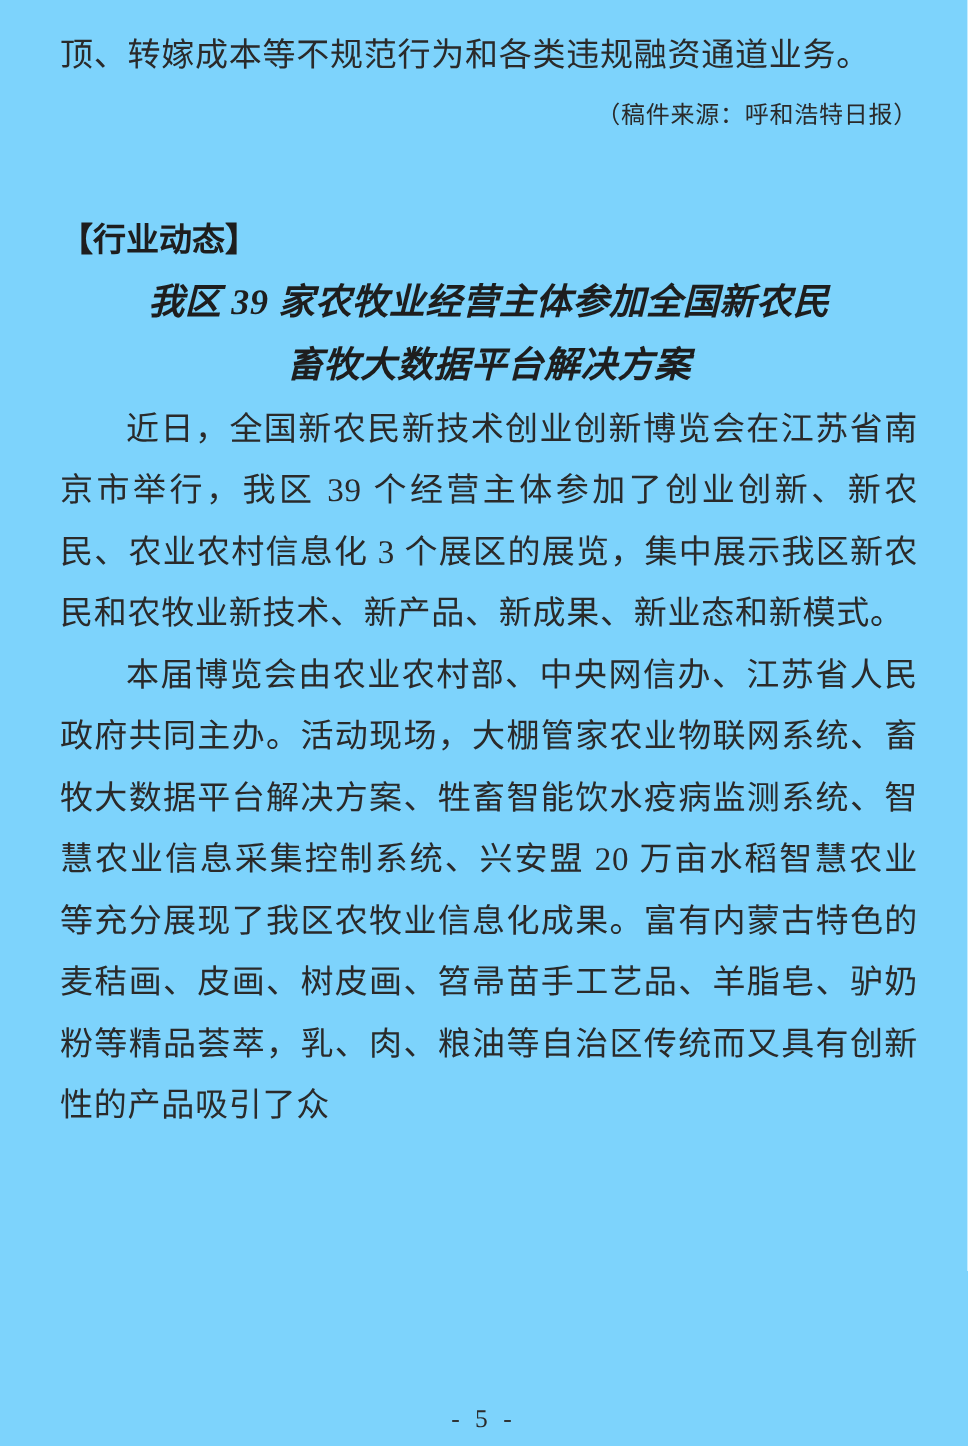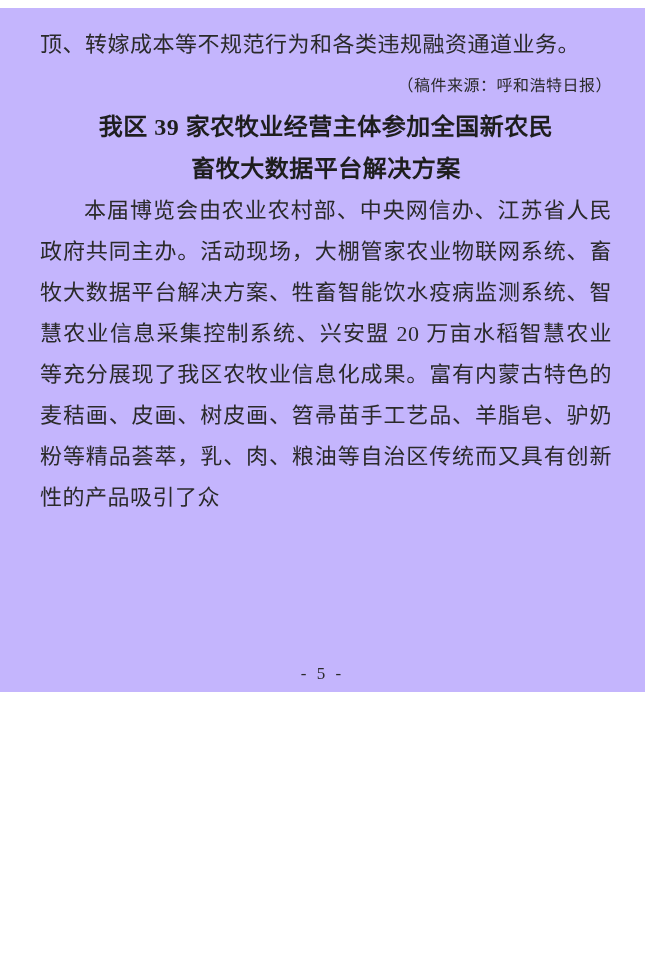--- a/index.html
+++ b/index.html
@@ -3,23 +3,23 @@
 <meta charset="utf-8">
 <style>
   html, body {
     margin: 0;
     padding: 0;
     background: #ffffff;
   }
   .page {
     position: relative;
     width: 645px;
-    height: 684px;
-    margin: 8px auto;
-    background: #c4b5fd;
+    height: 964px;
+    margin: 0 auto;
+    background: #7dd3fc;
     color: #2a2a2a;
     font-family: "Liberation Serif", "DejaVu Serif", serif;
     overflow: hidden;
   }
   .content {
     padding: 16px 33px 0 40px;
   }
   .body-text {
     margin: 0;
     font-size: 22px;
@@ -49,20 +49,21 @@
     margin: 0;
     font-size: 24px;
     font-weight: 700;
     line-height: 42px;
     text-align: center;
     color: #1e1e1e;
     letter-spacing: 0.5px;
   }
   .article-title .title-line {
     display: block;
+    font-style: italic;
   }
   .footer {
     position: absolute;
     bottom: 8px;
     left: 0;
     right: 0;
     text-align: center;
     font-size: 17px;
     letter-spacing: 3px;
     color: #2a2a2a;
@@ -72,25 +73,27 @@
 <body>
 
 <div class="page">
   <div class="content">
 
     <p class="body-text">顶、转嫁成本等不规范行为和各类违规融资通道业务。</p>
 
 
     <p class="source-line">（稿件来源：呼和浩特日报）</p>
 
+    <h2 class="section-header">【行业动态】</h2>
 
     <h1 class="article-title">
       <span class="title-line">我区 39 家农牧业经营主体参加全国新农民</span>
       <span class="title-line">畜牧大数据平台解决方案</span>
     </h1>
 
+    <p class="body-text indent">近日，全国新农民新技术创业创新博览会在江苏省南京市举行，我区 39 个经营主体参加了创业创新、新农民、农业农村信息化 3 个展区的展览，集中展示我区新农民和农牧业新技术、新产品、新成果、新业态和新模式。</p>
 
     <p class="body-text indent">本届博览会由农业农村部、中央网信办、江苏省人民政府共同主办。活动现场，大棚管家农业物联网系统、畜牧大数据平台解决方案、牲畜智能饮水疫病监测系统、智慧农业信息采集控制系统、兴安盟 20 万亩水稻智慧农业等充分展现了我区农牧业信息化成果。富有内蒙古特色的麦秸画、皮画、树皮画、笤帚苗手工艺品、羊脂皂、驴奶粉等精品荟萃，乳、肉、粮油等自治区传统而又具有创新性的产品吸引了众</p>
 
   </div>
 
   <div class="footer">- 5 -</div>
 </div>
 
 </body></html>

